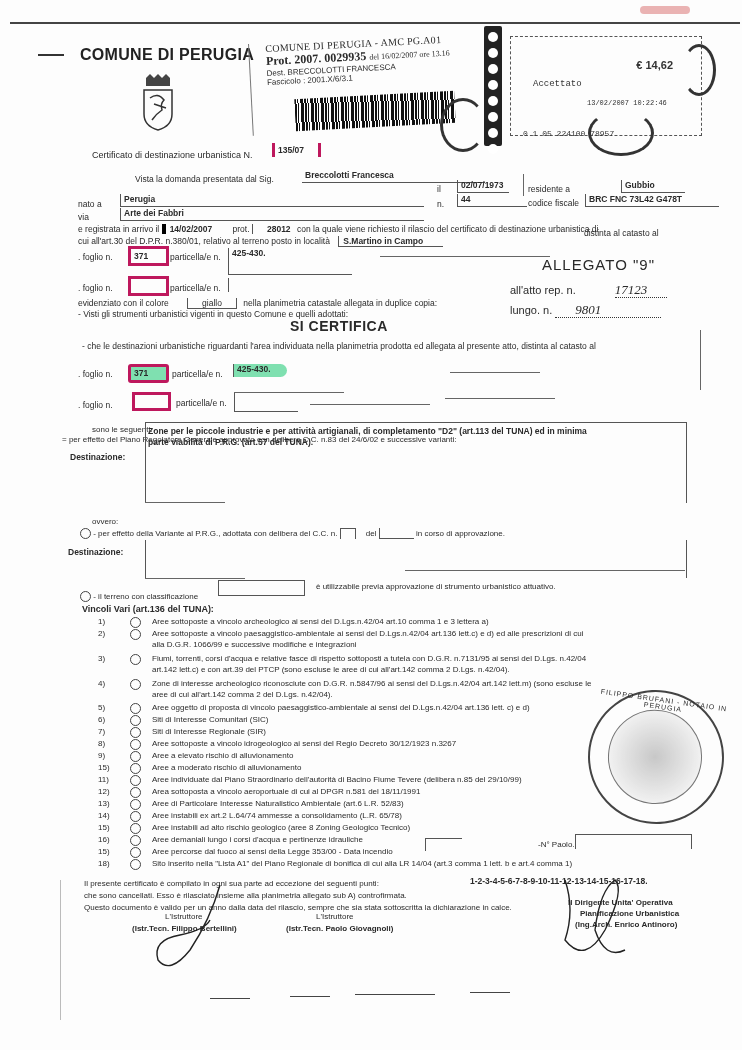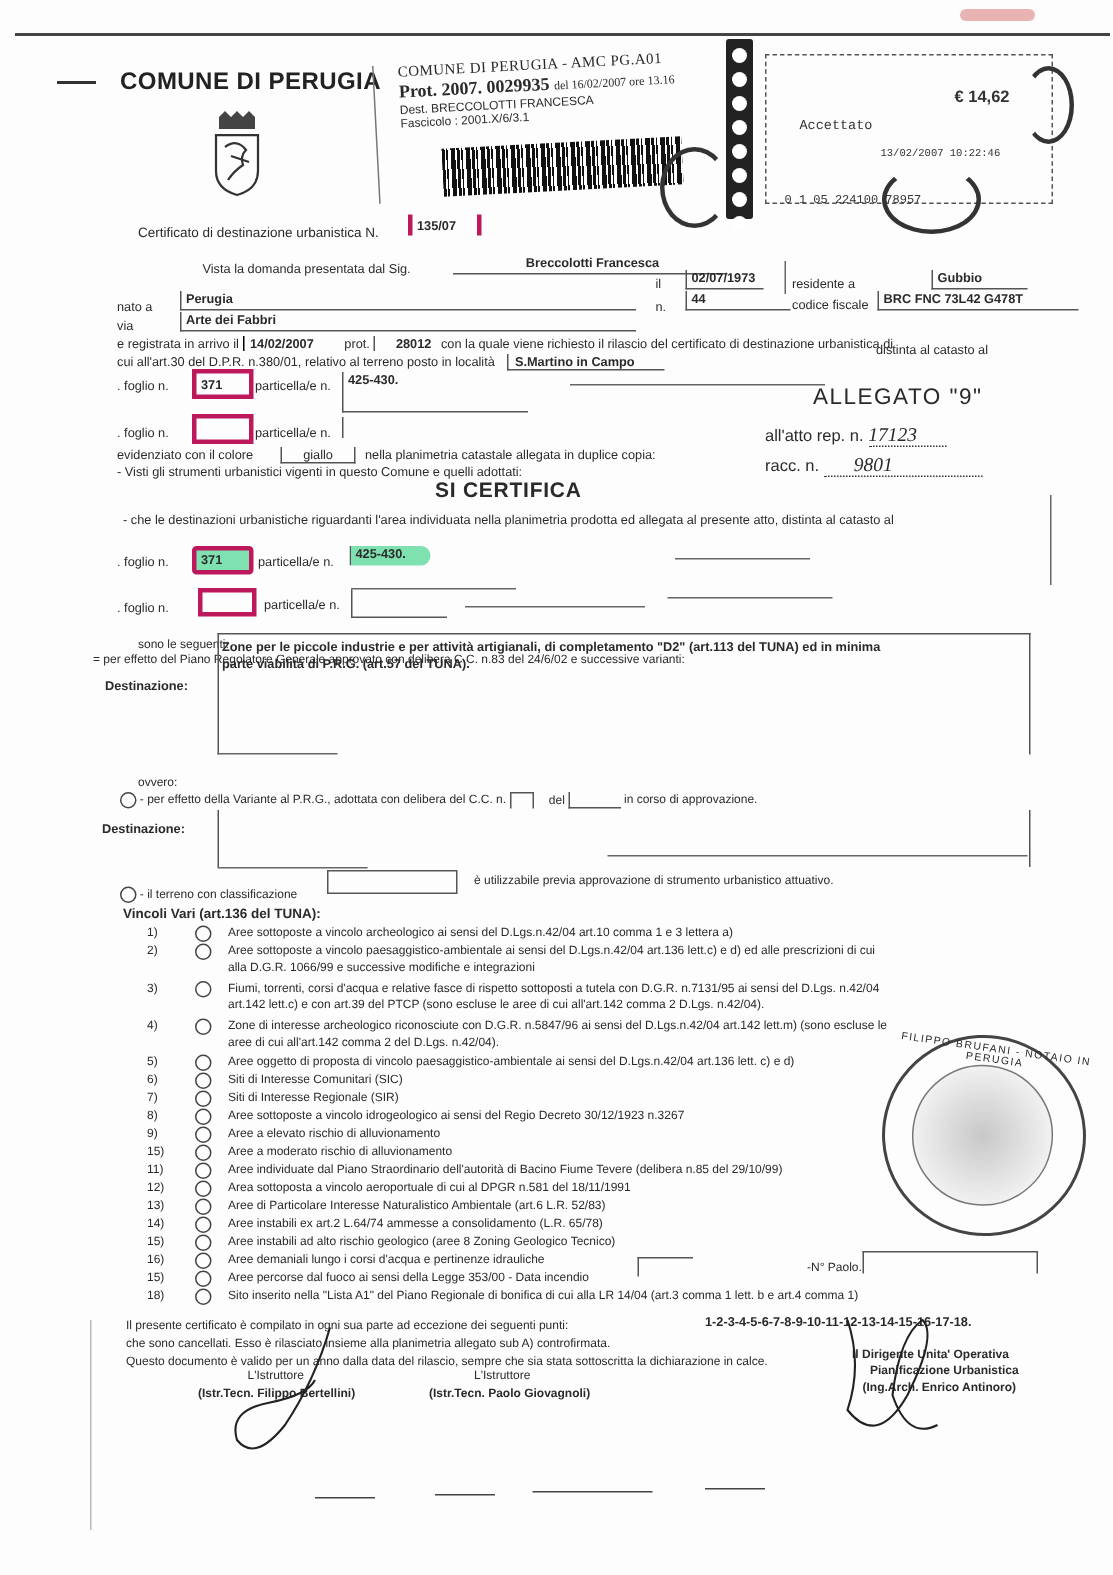--- a/index.html
+++ b/index.html
@@ -85,40 +85,40 @@
   <div class="codes" style="padding-left:70px;">13/02/2007 10:22:46</div>
   <span class="serial">0 1 05 224100 78957</span>
 </div>
 <div class="abs round-stamp" style="left:682px;top:44px;width:28px;height:46px;border-color:#333 #333 #333 transparent;"></div>
 <div class="abs round-stamp" style="left:588px;top:110px;width:60px;height:40px;border-color:transparent #333 #333 #333;"></div>
 
 <div class="abs small" style="left:92px;top:150px;font-size:9px;">Certificato di destinazione urbanistica N.</div>
 <div class="fieldbox" style="left:272px;top:143px;width:40px;height:14px;border-top:none;border-bottom:none;line-height:14px;">135/07</div>
 
 <div class="abs small" style="left:135px;top:174px;">Vista la domanda presentata dal Sig.</div>
-<div class="field" style="left:302px;top:170px;width:180px;height:12px;border-left:none;text-align:center;">Breccolotti Francesca</div>
+<div class="field" style="left:302px;top:170px;width:180px;height:12px;border-left:none;">Breccolotti Francesca</div>
 <div class="abs small" style="left:437px;top:184px;">il</div>
 <div class="field" style="left:457px;top:180px;width:48px;height:12px;">02/07/1973</div>
 <div class="vline" style="left:523px;top:174px;height:22px;"></div>
 <div class="abs small" style="left:528px;top:184px;">residente a</div>
 <div class="field" style="left:585px;top:180px;width:60px;height:12px;margin-left:36px;">Gubbio</div>
 
 <div class="abs small" style="left:78px;top:199px;">nato a</div>
 <div class="field" style="left:120px;top:194px;width:300px;height:12px;">Perugia</div>
 <div class="abs small" style="left:437px;top:199px;">n.</div>
 <div class="field" style="left:457px;top:194px;width:66px;height:12px;">44</div>
 <div class="abs small" style="left:528px;top:198px;">codice fiscale</div>
 <div class="field" style="left:585px;top:194px;width:130px;height:12px;">BRC FNC 73L42 G478T</div>
 
 <div class="abs small" style="left:78px;top:212px;">via</div>
 <div class="field" style="left:120px;top:208px;width:300px;height:12px;">Arte dei Fabbri</div>
 
 <div class="abs small" style="left:78px;top:224px;white-space:nowrap;">
   <span>e registrata in arrivo il</span>
-  <b style="border-left:1px solid #000000;padding:0 8px 0 4px;margin-top:42px;">14/02/2007</b>
+  <b style="border-left:4px solid #000000;padding:0 8px 0 4px;margin-top:42px;">14/02/2007</b>
   <span style="margin-left:10px;">prot.</span>
   <b style="border-left:1px solid #555;padding:0 4px 0 14px;">28012</b>
   <span>con la quale viene richiesto il rilascio del certificato di destinazione urbanistica di</span>
 </div>
 <div class="abs small" style="left:78px;top:236px;white-space:nowrap;">
   <span>cui all'art.30 del D.P.R. n.380/01, relativo al terreno posto in località</span>
   <b style="border-left:1px solid #555;border-bottom:1px solid #555;padding:0 20px 0 4px;margin-left:6px;">S.Martino in Campo</b>
 </div>
 <div class="abs small" style="left:584px;top:228px;">distinta al catasto al</div>
 
@@ -127,22 +127,22 @@
 <div class="abs small" style="left:170px;top:252px;">particella/e n.</div>
 <div class="field" style="left:228px;top:248px;width:120px;height:26px;border-bottom:1px solid #555;">425-430.</div>
 <div class="line" style="left:380px;top:256px;width:170px;"></div>
 
 <div class="abs small" style="left:78px;top:283px;">. foglio n.</div>
 <div class="fieldbox" style="left:128px;top:276px;width:32px;height:14px;"></div>
 <div class="abs small" style="left:170px;top:283px;">particella/e n.</div>
 <div class="field" style="left:228px;top:278px;width:60px;height:14px;border-bottom:none;"></div>
 
 <div class="abs allegato">ALLEGATO "9"</div>
-<div class="abs rep"><span>all'atto rep. n.</span> <span class="hand" style="border-bottom:1px dotted #333;padding-right:20px;">17123</span></div>
-<div class="abs racc"><span>racc. n.</span> <span class="hand" style="border-bottom:1px dotted #333;padding:0 60px 0 20px;">9801</span></div>
+<div class="abs rep"><span>all'atto rep. n.</span> <span class="hand" style="border-bottom:1px dotted #333;padding-right:20px;margin-left:36px;">17123</span></div>
+<div class="abs racc"><span>lungo. n.</span> <span class="hand" style="border-bottom:1px dotted #333;padding:0 60px 0 20px;">9801</span></div>
 
 <div class="abs small" style="left:78px;top:298px;white-space:nowrap;">
   <span>evidenziato con il colore</span>
   <b style="border-left:1px solid #555;border-bottom:1px solid #555;border-right:1px solid #555;padding:0 14px;margin:0 4px 0 16px;font-weight:normal;">giallo</b>
   <span>nella planimetria catastale allegata in duplice copia:</span>
 </div>
 <div class="abs small" style="left:78px;top:309px;">- Visti gli strumenti urbanistici vigenti in questo Comune e quelli adottati:</div>
 <div class="abs certifica">SI CERTIFICA</div>
 
 <div class="abs small" style="left:82px;top:341px;white-space:nowrap;">- che le destinazioni urbanistiche riguardanti l'area individuata nella planimetria prodotta ed allegata al presente atto, distinta al catasto al</div>

